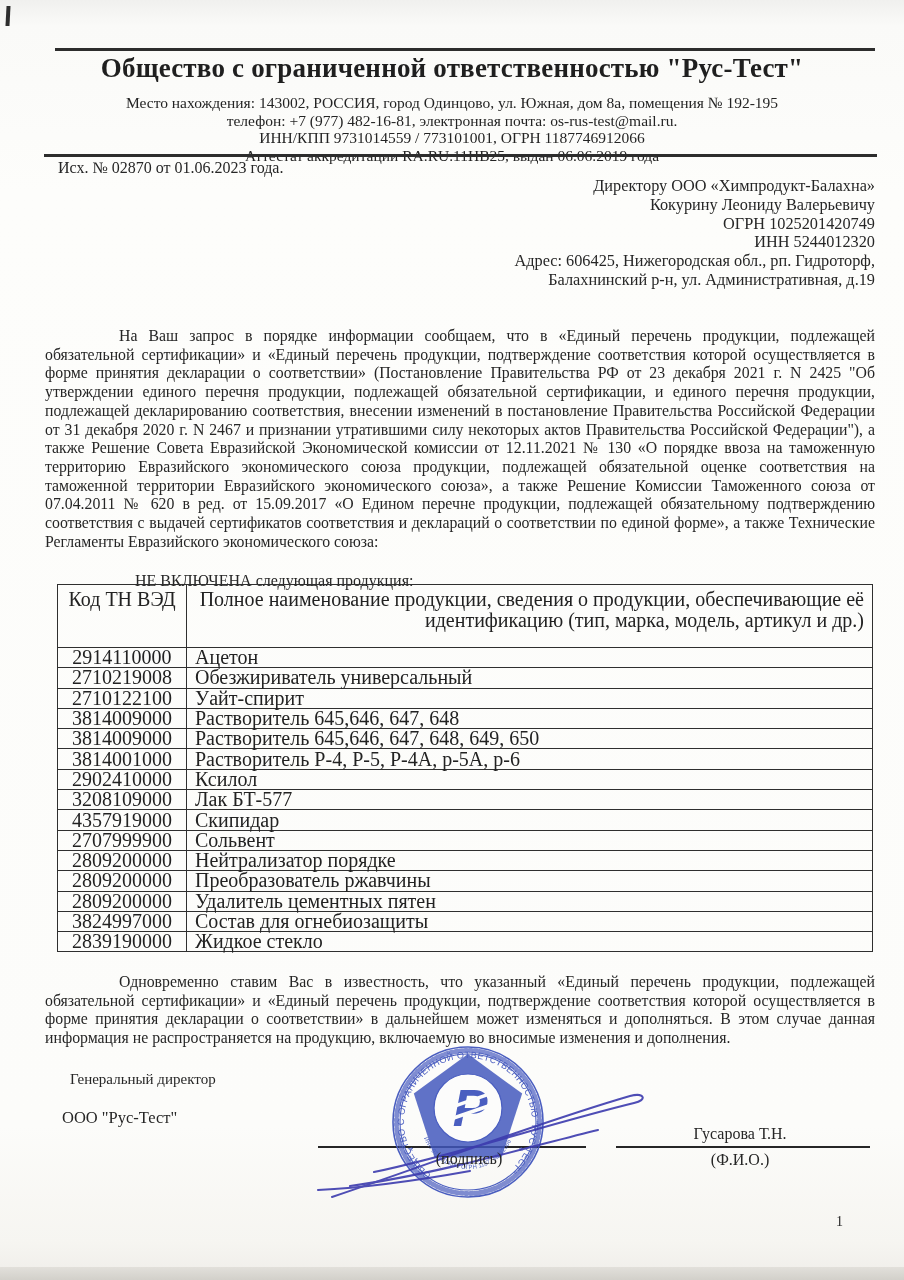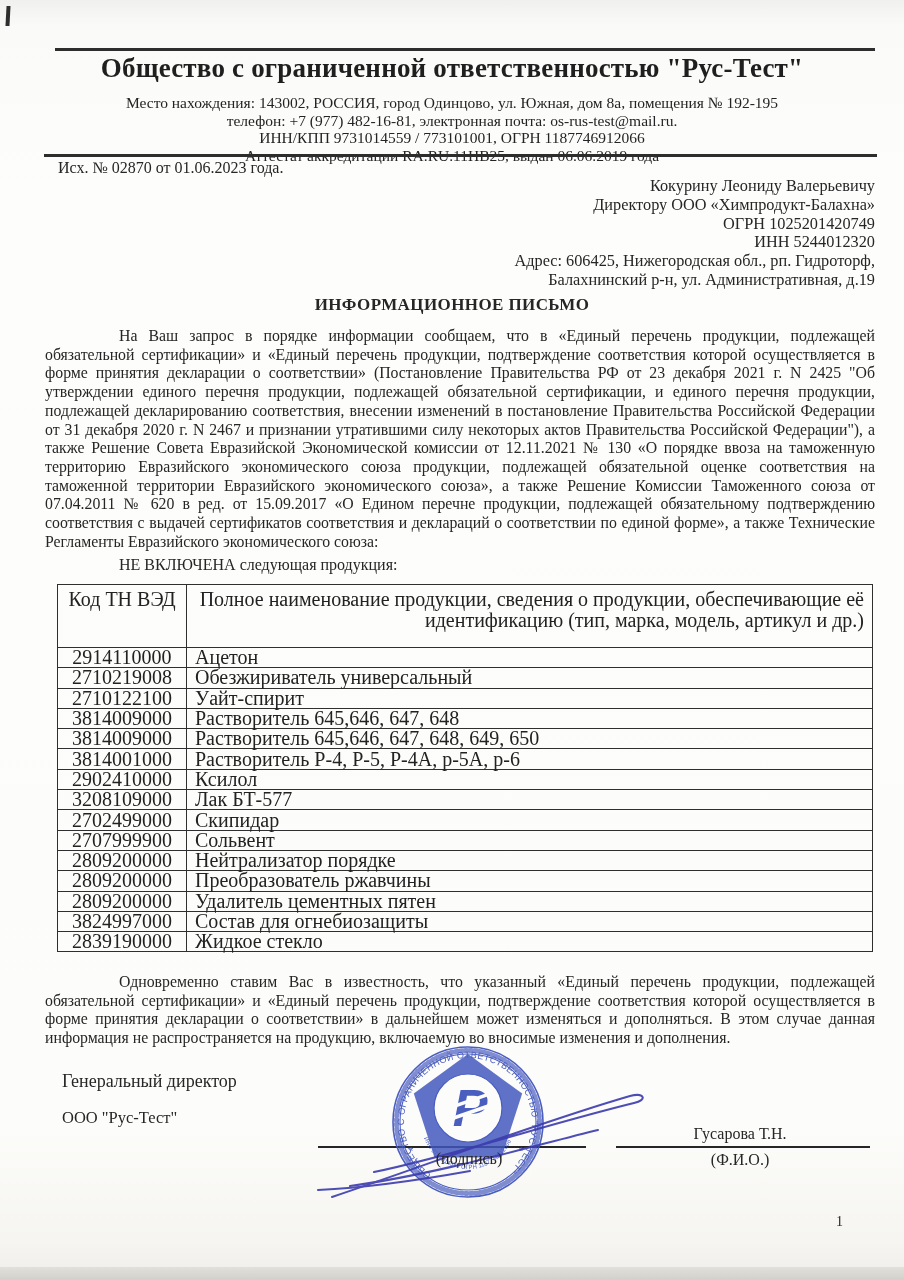--- a/index.html
+++ b/index.html
@@ -23,31 +23,31 @@
   .lh-title{top:53px;left:0;width:100%;text-align:center;font-size:27px;font-weight:bold;letter-spacing:.2px;color:#1f1f1f;}
   .lh-lines{top:86px;left:0;width:100%;text-align:center;font-size:15.5px;line-height:17.6px;color:#242424;margin-top:8px;}
   .outgoing{top:159px;left:58px;font-size:16px;}
   
   .recipient{top:177px;right:29px;text-align:right;font-size:16.3px;line-height:18.8px;}
   
   .subject{top:295px;left:0;width:100%;text-align:center;font-size:17px;font-weight:bold;letter-spacing:.4px;}
   
   .par{left:45px;width:830px;margin:0;text-align:justify;text-indent:74px;font-size:15.8px;line-height:18.7px;}
   .par1{top:327px;}
-  .not-included{top:556px;left:45px;text-indent:74px;width:830px;font-size:16px;margin:0;}
+  .not-included{top:556px;left:45px;text-indent:74px;width:830px;font-size:16px;margin:16px;}
   .par2{top:973px;}
   
   table.products{position:absolute;top:584px;left:57px;width:816px;border-collapse:collapse;font-size:20px;color:#222;}
   table.products th,table.products td{border:1.4px solid #2f2f2f;font-weight:normal;}
   table.products thead th{height:54px;vertical-align:top;padding:4px 8px;line-height:21px;text-align:right;}
   table.products thead th.code-h{width:112px;text-align:center;}
   table.products tbody td{height:19.3px;padding:0 8px;line-height:19px;}
   table.products tbody td.code{text-align:center;}
   
-  .director{top:1071px;left:62px;font-size:18px;font-family:Liberation Serif, serif;}
+  .director{top:1071px;left:70px;font-size:15px;font-family:Liberation Serif, serif;}
   .company{top:1108px;left:62px;font-size:16.5px;}
   .line-left{top:1146px;left:318px;width:268px;height:2px;background:#262626;z-index:1;}
   .line-right{top:1146px;left:616px;width:254px;height:2px;background:#262626;z-index:1;}
   .sign-caption{top:1150px;left:385px;width:168px;text-align:center;font-size:16px;z-index:5;}
   .fio-name{top:1125px;left:640px;width:200px;text-align:center;font-size:16px;}
   .fio-caption{top:1151px;left:640px;width:200px;text-align:center;font-size:16px;}
   .page-num{top:1214px;left:836px;font-size:14px;}
   .stamp{left:358px;top:1012px;width:220px;height:220px;z-index:2;opacity:.95;}
   .pen{left:0;top:1040px;width:904px;height:180px;z-index:3;pointer-events:none;}
   .stamp text{font-family:"Liberation Sans","DejaVu Sans",sans-serif;}
@@ -64,29 +64,28 @@
   <div class="abs lh-lines">
       <div>Место нахождения: 143002, РОССИЯ, город Одинцово, ул. Южная, дом 8а, помещения № 192-195</div>
       <div>телефон: +7 (977) 482-16-81, электронная почта: os-rus-test@mail.ru.</div>
       <div>ИНН/КПП 9731014559 / 773101001, ОГРН 1187746912066</div>
       <div>Аттестат аккредитации RA.RU.11НВ25, выдан 06.06.2019 года</div>
     </div>
   <div class="abs rule-bottom"></div>
   <div class="abs outgoing">Исх. № 02870 от 01.06.2023 года.</div>
 
   <div class="abs recipient">
+      <div>Директору ООО «Химпродукт-Балахна»</div>
       <div>Кокурину Леониду Валерьевичу</div>
-      <div>Директору ООО «Химпродукт-Балахна»</div>
       <div>ОГРН 1025201420749</div>
       <div>ИНН 5244012320</div>
       <div>Адрес: 606425, Нижегородская обл., рп. Гидроторф,</div>
       <div>Балахнинский р-н, ул. Административная, д.19</div>
     </div>
 
-  <div class="abs subject">ИНФОРМАЦИОННОЕ ПИСЬМО</div>
 
   <p class="abs par par1">На Ваш запрос в порядке информации сообщаем, что в «Единый перечень продукции, подлежащей обязательной сертификации» и «Единый перечень продукции, подтверждение соответствия которой осуществляется в форме принятия декларации о соответствии» (Постановление Правительства РФ от 23 декабря 2021 г. N 2425 "Об утверждении единого перечня продукции, подлежащей обязательной сертификации, и единого перечня продукции, подлежащей декларированию соответствия, внесении изменений в постановление Правительства Российской Федерации от 31 декабря 2020 г. N 2467 и признании утратившими силу некоторых актов Правительства Российской Федерации"), а также Решение Совета Евразийской Экономической комиссии от 12.11.2021 № 130 «О порядке ввоза на таможенную территорию Евразийского экономического союза продукции, подлежащей обязательной оценке соответствия на таможенной территории Евразийского экономического союза», а также Решение Комиссии Таможенного союза от 07.04.2011 № 620 в ред. от 15.09.2017 «О Едином перечне продукции, подлежащей обязательному подтверждению соответствия с выдачей сертификатов соответствия и деклараций о соответствии по единой форме», а также Технические Регламенты Евразийского экономического союза:</p>
   <p class="abs not-included">НЕ ВКЛЮЧЕНА следующая продукция:</p>
 
   <table class="products">
     <thead>
       <tr>
         <th class="code-h">Код ТН ВЭД</th>
         <th>Полное наименование продукции, сведения о продукции, обеспечивающие её идентификацию (тип, марка, модель, артикул и др.)</th>
       </tr>
@@ -118,21 +117,21 @@
       </tr>
         <tr>
         <td class="code">2902410000</td>
         <td>Ксилол</td>
       </tr>
         <tr>
         <td class="code">3208109000</td>
         <td>Лак БТ-577</td>
       </tr>
         <tr>
-        <td class="code">2702499000</td>
+        <td class="code">4357919000</td>
         <td>Скипидар</td>
       </tr>
         <tr>
         <td class="code">2707999900</td>
         <td>Сольвент</td>
       </tr>
         <tr>
         <td class="code">2809200000</td>
         <td>Нейтрализатор порядке</td>
       </tr>

